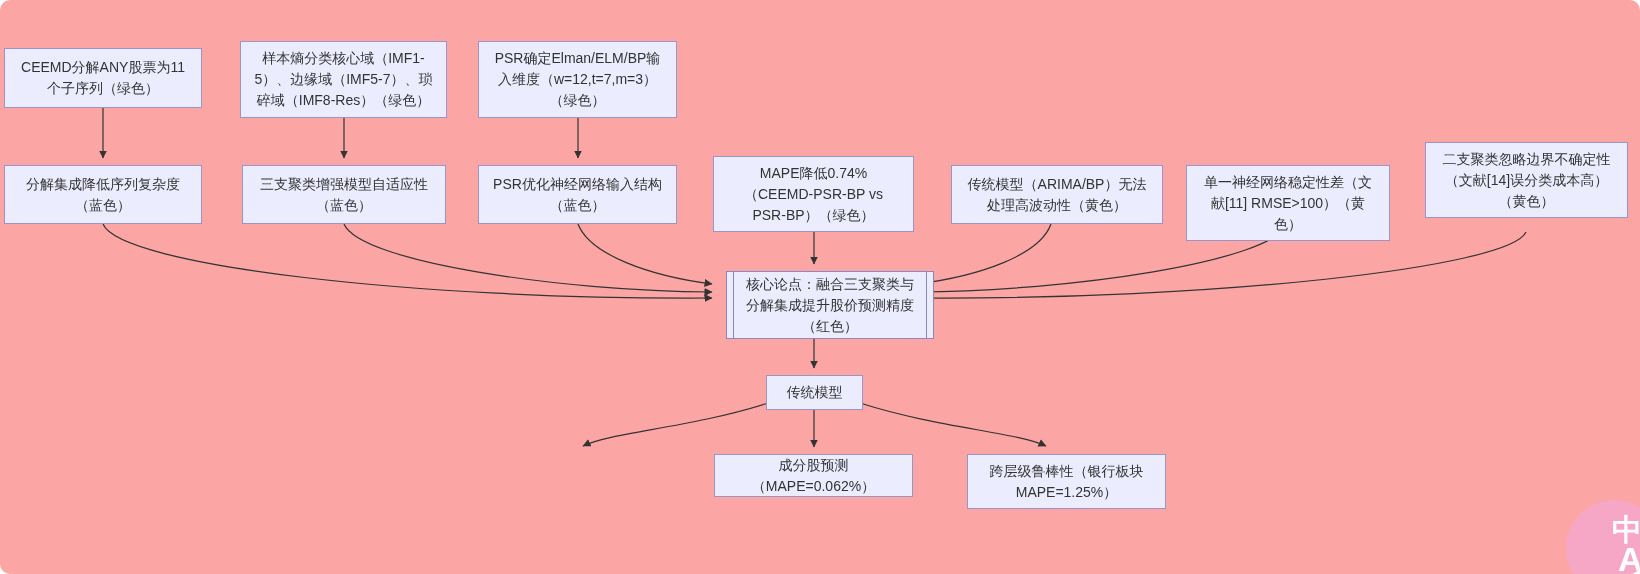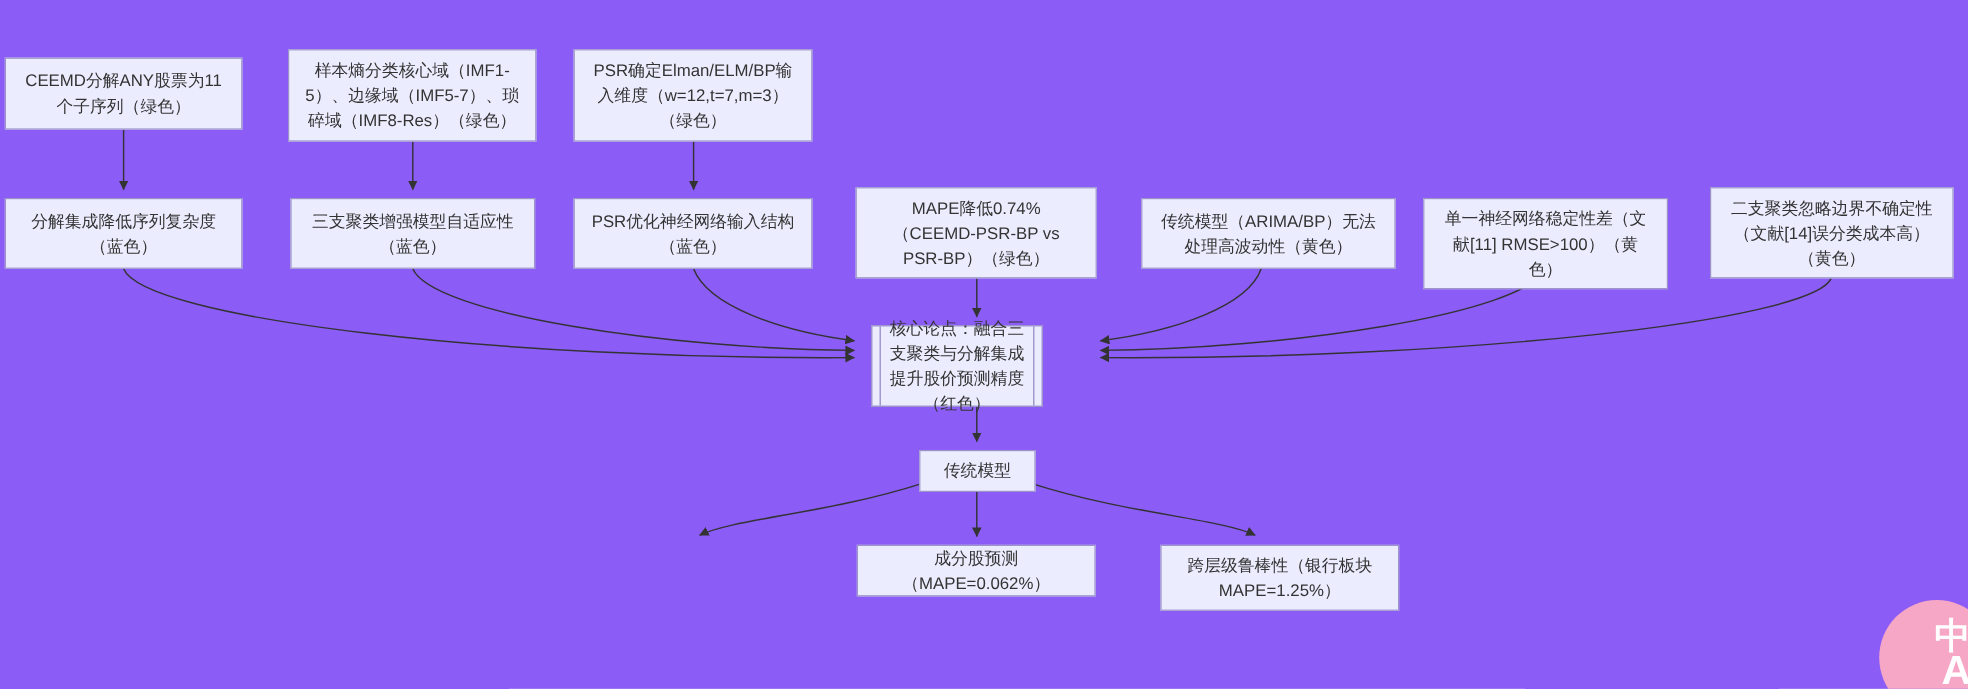--- a/index.html
+++ b/index.html
@@ -4,21 +4,22 @@
 <style>
   html,body{margin:0;padding:0;}
   body{
     font-family:"Liberation Sans","DejaVu Sans",sans-serif;
     background:#ffffff;
   }
   .canvas{
     position:relative;
     width:1640px;height:574px;
     overflow:hidden;
-    background:#8b5cf6;
+    background:#fca5a5;
+    border-radius:10px;
   }
   .edges{position:absolute;left:0;top:0;width:1640px;height:574px;}
   .node{
     position:absolute;
     box-sizing:border-box;
     background:#ECECFF;
     border:1px solid #9c93c9;
     color:#333333;
     font-size:14px;
     line-height:21px;
@@ -117,25 +118,25 @@
   </div>
 
   <div class="node" style="left:951px;top:165px;width:212px;height:59px;">
     <span>传统模型（ARIMA/BP）无法处理高波动性（黄色）</span>
   </div>
 
   <div class="node" style="left:1186px;top:165px;width:204px;height:76px;">
     <span>单一神经网络稳定性差（文献[11] RMSE&gt;100）（黄色）</span>
   </div>
 
-  <div class="node" style="left:1425px;top:156px;width:203px;height:76px;">
+  <div class="node" style="left:1425px;top:142px;width:203px;height:76px;">
     <span>二支聚类忽略边界不确定性（文献[14]误分类成本高）（黄色）</span>
   </div>
 
-  <div class="node subroutine" style="left:726px;top:271px;width:143px;height:68px;padding:4px 14px;">
+  <div class="node subroutine" style="left:726px;top:271px;width:208px;height:68px;padding:4px 14px;">
     <span>核心论点：融合三支聚类与分解集成提升股价预测精度（红色）</span>
   </div>
 
   <div class="node" style="left:766px;top:375px;width:97px;height:35px;">
     <span>传统模型</span>
   </div>
 
 
   <div class="node" style="left:714px;top:454px;width:199px;height:43px;">
     <span>成分股预测（MAPE=0.062%）</span>

